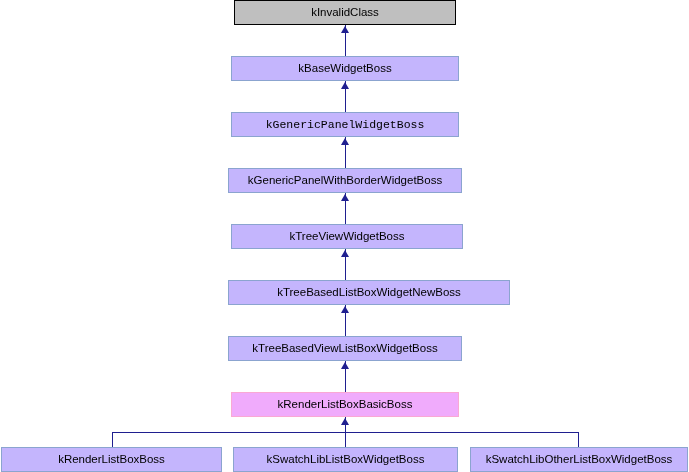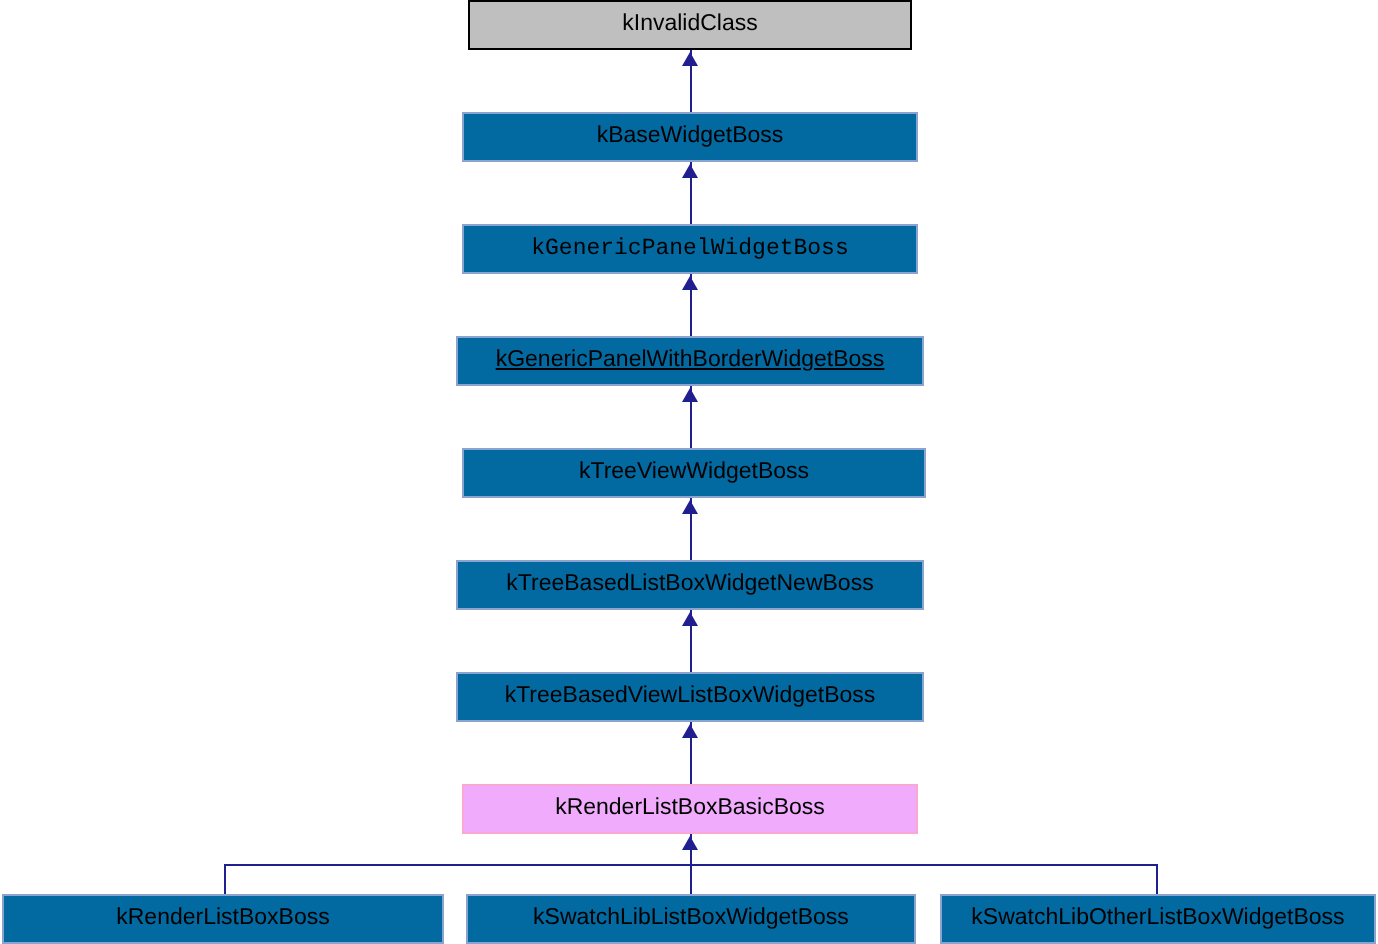--- a/index.html
+++ b/index.html
@@ -22,21 +22,21 @@
     box-sizing: border-box;
     height: 25px;
     line-height: 23px;
     text-align: center;
     font-size: 11.5px;
     color: #000000;
     white-space: nowrap;
     overflow: hidden;
   }
   .node.normal {
-    background: #0369a1;
+    background: #c4b5fd;
     border: 1px solid #8ba4cf;
   }
   .node.root {
     background: #bfbfbf;
     border: 1px solid #000000;
   }
   .node.current {
     background: #f0abfc;
     border: 1px solid #f9a8d4;
   }
@@ -78,22 +78,22 @@
       <div class="arrow" style="left: 341px; top: 194px;"></div>
       <div class="arrow" style="left: 341px; top: 250px;"></div>
       <div class="arrow" style="left: 341px; top: 306px;"></div>
       <div class="arrow" style="left: 341px; top: 362px;"></div>
       <div class="arrow" style="left: 341px; top: 418px;"></div>
     </div>
   <div id="nodes-layer">
       <div class="node root" style="left: 234px; top: 0px; width: 222px;">kInvalidClass</div>
       <div class="node normal" style="left: 231px; top: 56px; width: 228px;">kBaseWidgetBoss</div>
       <div class="node normal" style="left: 231px; top: 112px; width: 228px; font-family: Liberation Mono, monospace;">kGenericPanelWidgetBoss</div>
-      <div class="node normal" style="left: 228px; top: 168px; width: 234px; text-decoration: underline;">kGenericPanelWithBorderWidgetBoss</div>
+      <div class="node normal" style="left: 228px; top: 168px; width: 234px;">kGenericPanelWithBorderWidgetBoss</div>
       <div class="node normal" style="left: 231px; top: 224px; width: 232px;">kTreeViewWidgetBoss</div>
-      <div class="node normal" style="left: 228px; top: 280px; width: 234px;">kTreeBasedListBoxWidgetNewBoss</div>
+      <div class="node normal" style="left: 228px; top: 280px; width: 282px;">kTreeBasedListBoxWidgetNewBoss</div>
       <div class="node normal" style="left: 228px; top: 336px; width: 234px;">kTreeBasedViewListBoxWidgetBoss</div>
       <div class="node current" style="left: 231px; top: 392px; width: 228px;">kRenderListBoxBasicBoss</div>
       <div class="node normal" style="left: 1px; top: 447px; width: 221px;">kRenderListBoxBoss</div>
       <div class="node normal" style="left: 233px; top: 447px; width: 225px;">kSwatchLibListBoxWidgetBoss</div>
       <div class="node normal" style="left: 470px; top: 447px; width: 218px;">kSwatchLibOtherListBoxWidgetBoss</div>
     </div>
 </div>
 
 </body></html>

